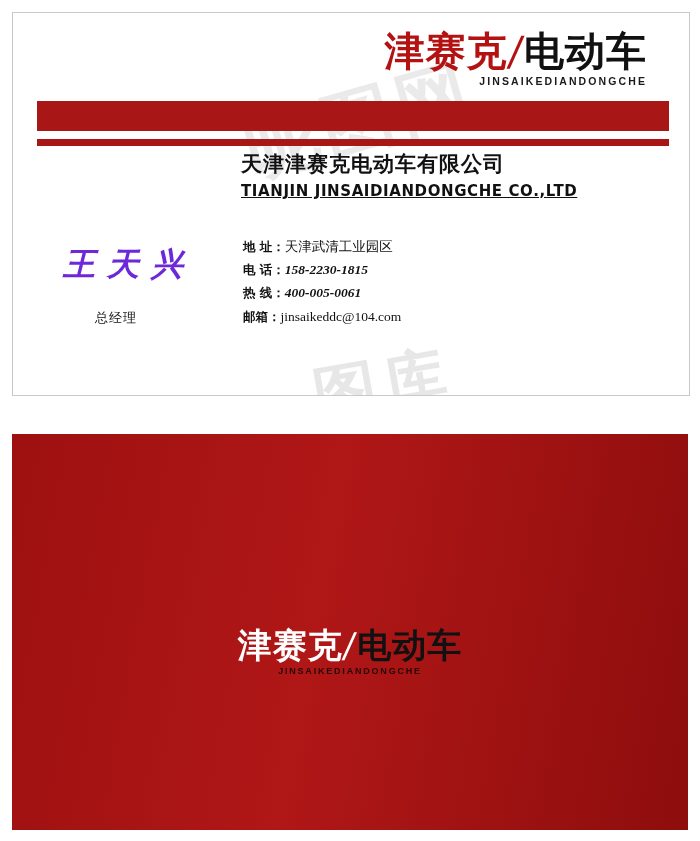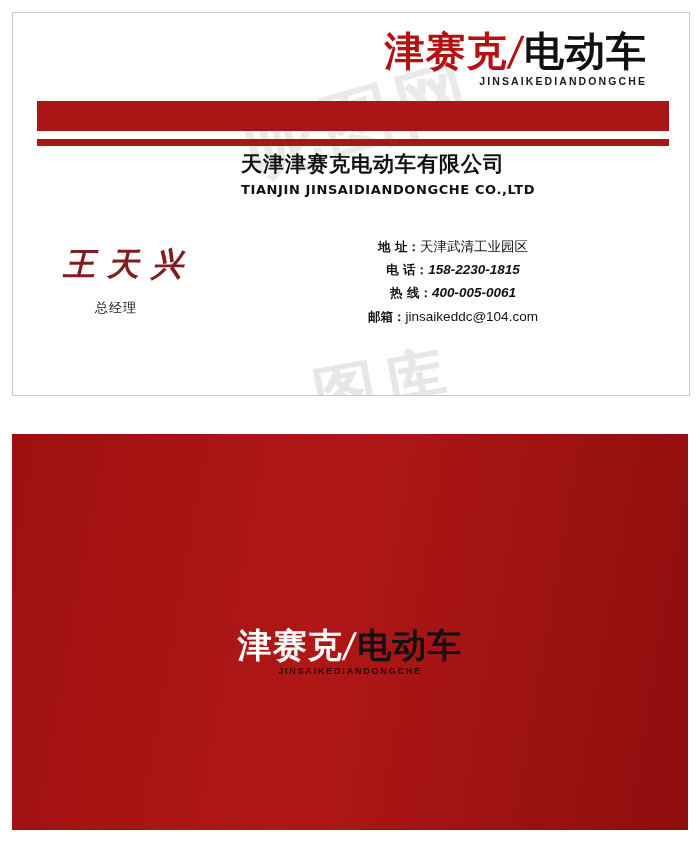--- a/index.html
+++ b/index.html
@@ -124,73 +124,74 @@
     font-family: "DejaVu Sans", sans-serif;
     font-weight: bold;
     font-size: 21px;
     color: #111111;
     letter-spacing: 1px;
     line-height: 1.25;
   }
   .company-en {
     font-family: "DejaVu Sans", sans-serif;
     font-weight: bold;
-    font-size: 13px;
+    font-size: 15px;
     letter-spacing: 0.6px;
     color: #111111;
     margin-top: 5px;
+    text-decoration: underline;
   }
 
   
   .person-block {
     position: absolute;
     left: 40px;
     top: 230px;
     width: 250px;
   }
   .person-name {
     font-family: "DejaVu Serif", serif;
     font-size: 32px;
     font-weight: bold;
-    color: #7f1d1d;
+    color: #6d28d9;
     letter-spacing: 12px;
     font-style: italic;
     padding-left: 10px;
   }
   .person-title {
     font-family: "DejaVu Sans", sans-serif;
     font-size: 13px;
     color: #111111;
     letter-spacing: 1px;
-    margin-top: 12px;
+    margin-top: 22px;
     padding-left: 42px;
   }
 
   
   .contact-block {
     position: absolute;
     right: 26px;
     top: 222px;
     width: 420px;
-    text-align: center;
+    text-align: left;
     font-family: "Liberation Serif", serif;
   }
   .contact-row {
     font-size: 13.5px;
     color: #111111;
     line-height: 1.72;
     white-space: nowrap;
   }
   .contact-row .lbl {
     font-family: "DejaVu Sans", sans-serif;
     font-size: 12.5px;
     font-weight: bold;
   }
   .contact-row .val {
-    font-family: Liberation Sans, sans-serif;
+    font-family: Liberation Serif, serif;
     font-weight: bold;
     font-style: italic;
   }
   .contact-row.plain .val {
     font-style: normal;
     font-weight: normal;
   }
   .contact-row.last {
     font-size: 12.5px;
   }

